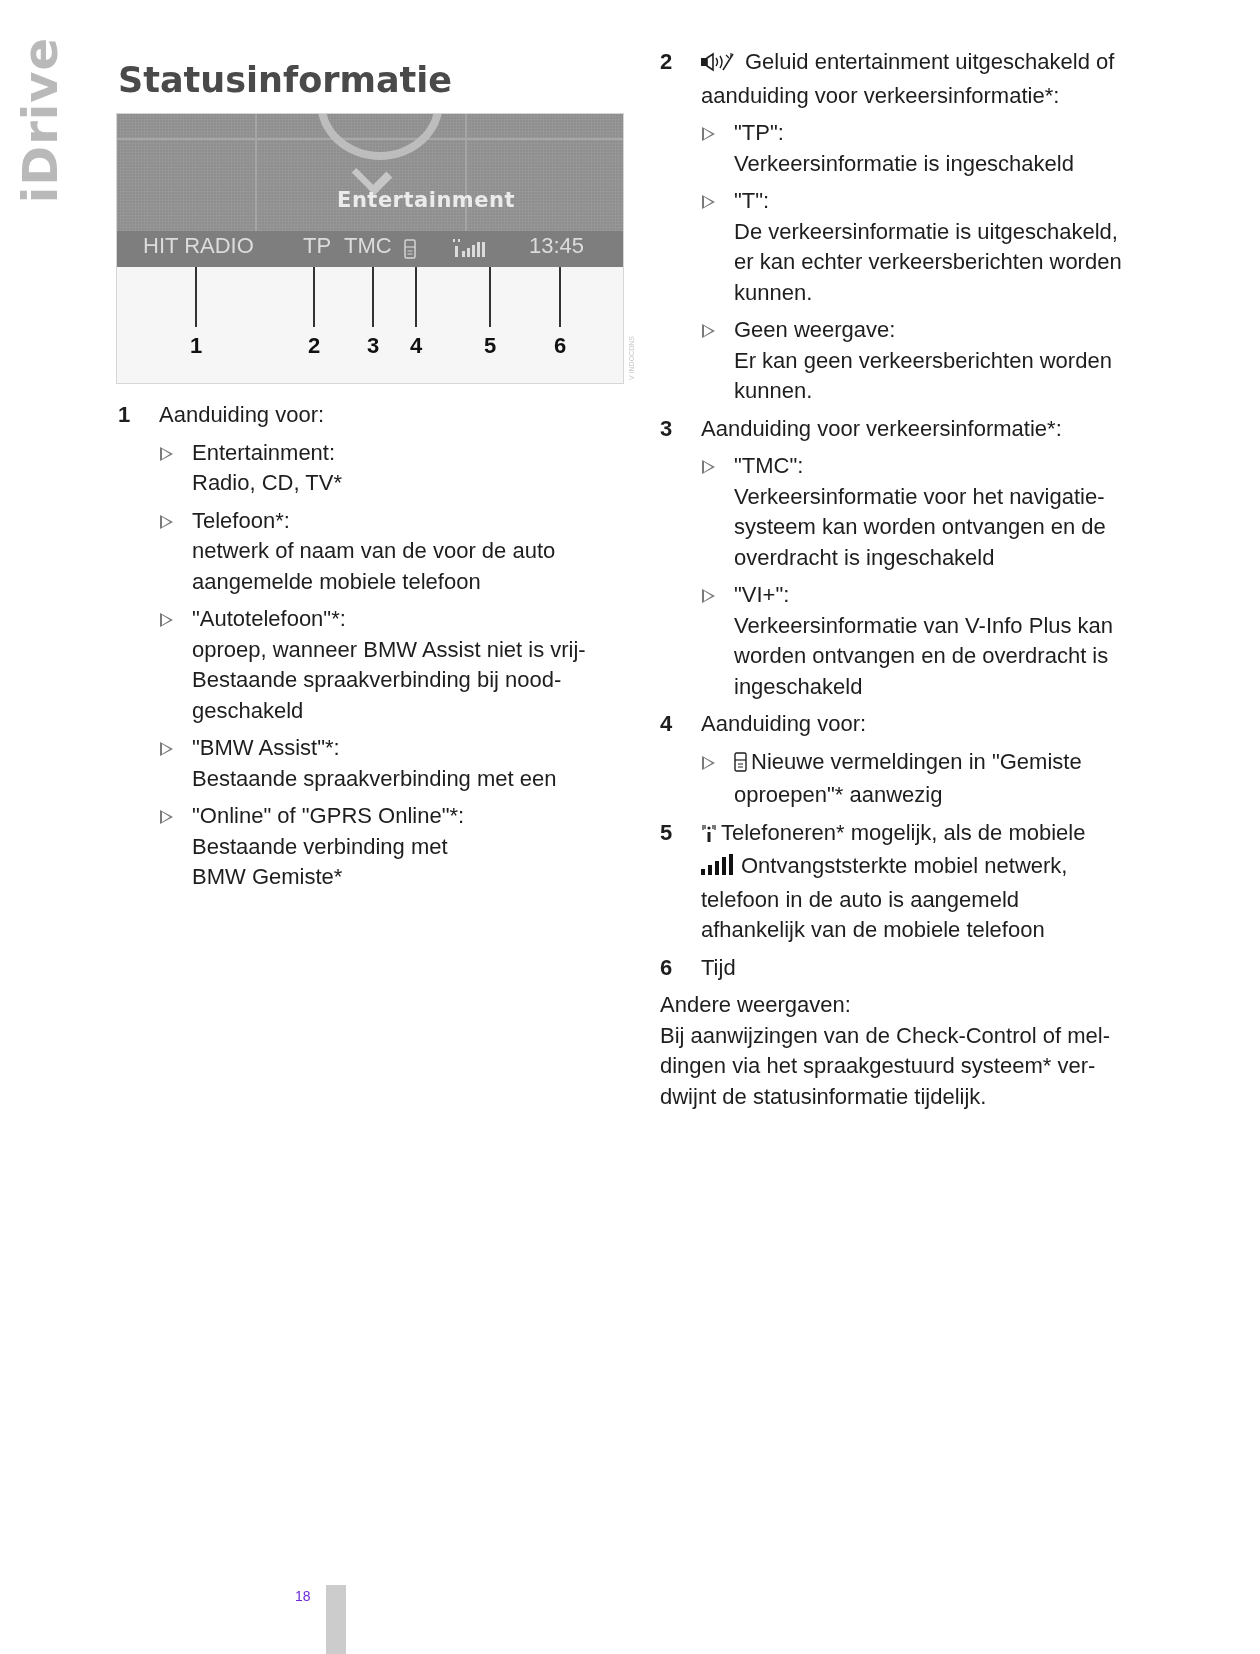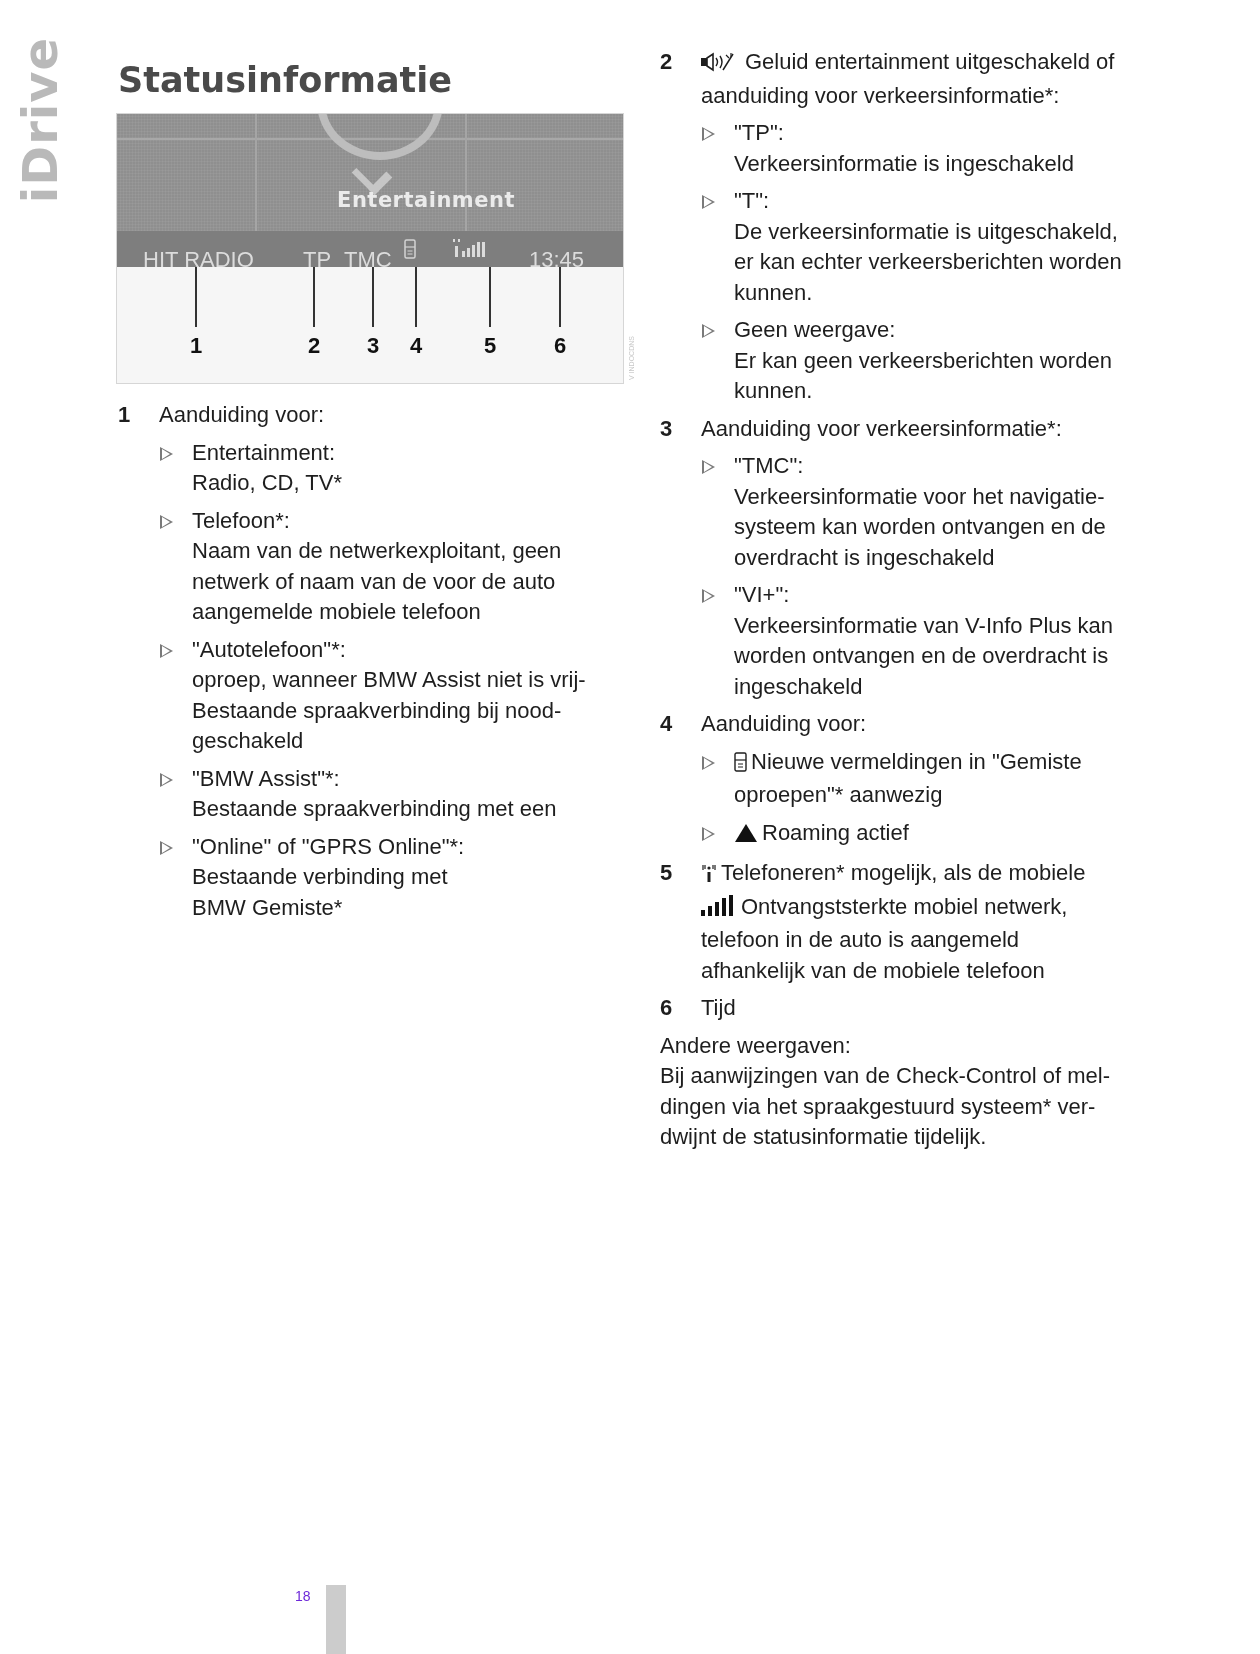--- a/index.html
+++ b/index.html
@@ -46,21 +46,21 @@
   }
   .fig-menu-label {
     position: absolute; left: 0; width: 592px; top: 74px; text-align: center;
     font-family: "DejaVu Sans", sans-serif; font-weight: bold; font-size: 21px;
     color: #ebebeb; letter-spacing: 0.5px; padding-left: 26px; box-sizing: border-box;
   }
   .fig-status {
     position: absolute; left: 0; top: 117px; width: 506px; height: 36px;
     background: #7e7e7e; color: #dcdcdc; font-size: 22px;
   }
-  .fig-status span { position: absolute; top: 16px; white-space: nowrap; }
+  .fig-status span { position: absolute; top: 2px; white-space: nowrap; }
   .fig-callouts { position: absolute; left: 0; top: 153px; width: 506px; height: 116px; }
   .callout-line { position: absolute; top: 0; width: 2px; height: 60px; background: #333; }
   .callout-num {
     position: absolute; top: 66px; font-weight: bold; font-size: 22px; color: #111;
     transform: translateX(-50%);
   }
   .fig-code {
     position: absolute; left: 628px; top: 300px; width: 12px; height: 80px;
     font-size: 7px; color: #c8c8c8; writing-mode: vertical-rl; transform: rotate(180deg);
   }
@@ -158,21 +158,20 @@
     <span class="item-num">1</span>
     <span class="line">Aanduiding voor:</span>
     <div class="bullet sub">
       <span class="tri"></span>
       <span class="line">Entertainment:</span>
       <span class="line">Radio, CD, TV*</span>
     </div>
     <div class="bullet">
       <span class="tri"></span>
       <span class="line">Telefoon*:</span>
-      <span class="line">Naam van de netwerkexploitant, geen</span>
       <span class="line">netwerk of naam van de voor de auto</span>
       <span class="line">aangemelde mobiele telefoon</span>
     </div>
     <div class="bullet">
       <span class="tri"></span>
       <span class="line">"Autotelefoon"*:</span>
       <span class="line">oproep, wanneer BMW Assist niet is vrij-</span>
       <span class="line">Bestaande spraakverbinding bij nood-</span>
       <span class="line">geschakeld</span>
     </div>
@@ -255,30 +254,20 @@
           <svg width="13" height="20" viewBox="0 0 13 20">
               <rect x="1" y="1" width="11" height="18" rx="1.5" fill="none" stroke="#1e1e1e" stroke-width="1.4"></rect>
               <line x1="1" y1="8" x2="12" y2="8" stroke="#1e1e1e" stroke-width="1.2"></line>
               <line x1="4" y1="12" x2="9" y2="12" stroke="#1e1e1e" stroke-width="1"></line>
               <line x1="4" y1="15" x2="9" y2="15" stroke="#1e1e1e" stroke-width="1"></line>
             </svg>
         </span><span>Nieuwe vermeldingen in "Gemiste</span>
       </span>
       <span class="line">oproepen"* aanwezig</span>
     </div>
-    <div class="bullet">
-      <span class="tri"></span>
-      <span class="line">
-        <span class="ico">
-          <svg width="24" height="20" viewBox="0 0 24 20">
-              <polygon points="12,1 23,19 1,19" fill="#111"></polygon>
-            </svg>
-        </span><span>Roaming actief</span>
-      </span>
-    </div>
   </div>
 
   <div class="item">
     <span class="item-num">5</span>
     <span class="line">
       <span class="ico">
         <svg width="16" height="20" viewBox="0 0 16 20">
             <rect x="6.5" y="9" width="3" height="10" fill="#1e1e1e"></rect>
             <circle cx="8" cy="5" r="1.6" fill="#1e1e1e"></circle>
             <line x1="2" y1="2" x2="2" y2="7" stroke="#1e1e1e" stroke-width="1.2"></line>

